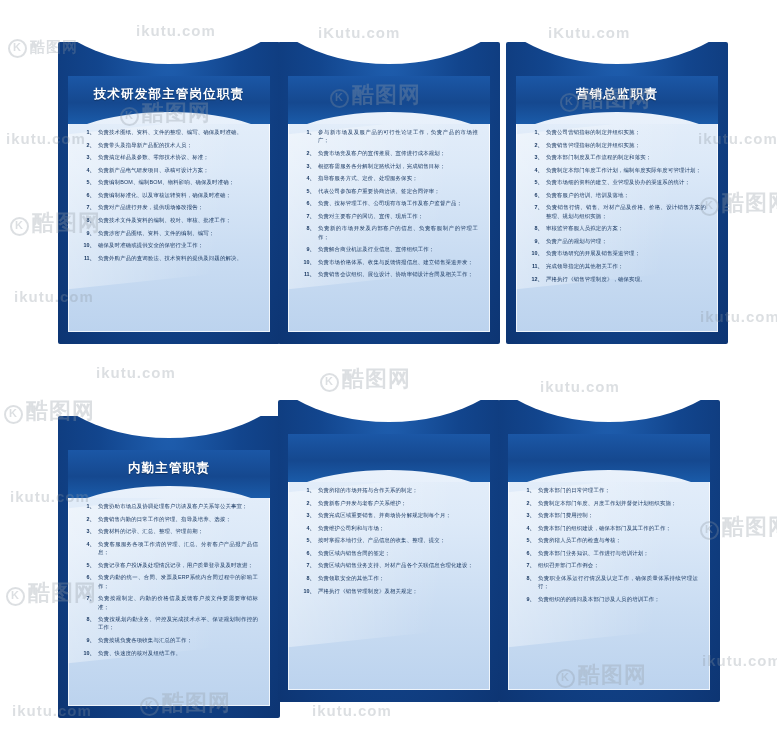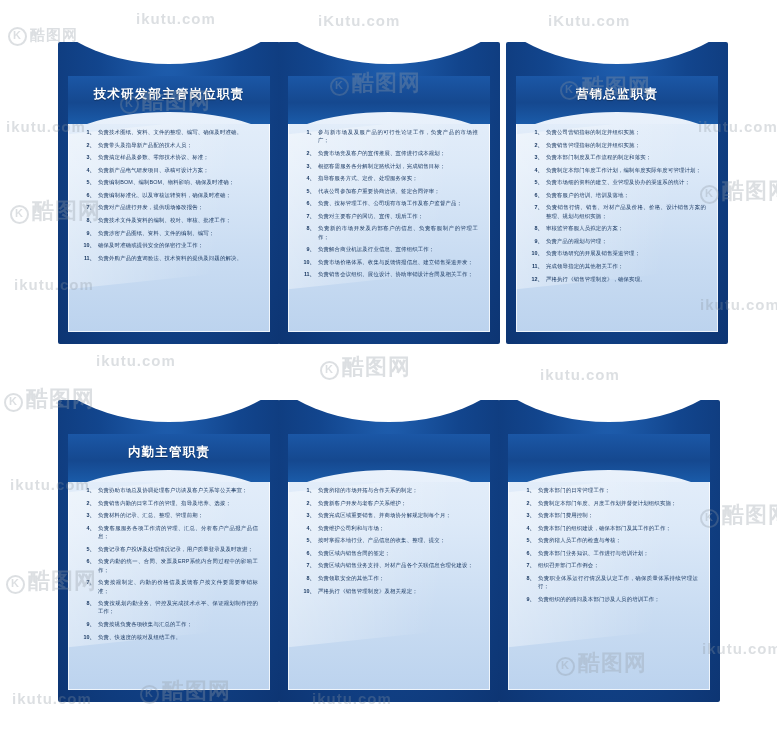--- a/index.html
+++ b/index.html
@@ -23,20 +23,21 @@
     pointer-events: none;
   }
   .wm {
     position: absolute;
     color: rgba(140, 150, 160, 0.30);
     font-size: 15px;
     font-weight: bold;
     letter-spacing: 1px;
     white-space: nowrap;
     font-family: "Liberation Sans", sans-serif;
+    margin-top: 12px;
   }
   .wm .k {
     display: inline-block;
     border: 2px solid rgba(140,150,160,0.30);
     border-radius: 50%;
     width: 15px; height: 15px;
     line-height: 13px;
     text-align: center;
     font-size: 11px;
     margin-right: 3px;
@@ -156,21 +157,21 @@
   .body-list li .txt {
     flex: 1 1 auto;
     text-align: justify;
     letter-spacing: 0.15px;
   }
 
   
   #b0 { left: 58px;  top: 42px;  }
   #b1 { left: 278px; top: 42px;  }
   #b2 { left: 506px; top: 42px;  }
-  #b3 { left: 58px;  top: 400px; }
+  #b3 { left: 58px;  top: 416px; }
   #b4 { left: 278px; top: 400px; }
   #b5 { left: 498px; top: 400px; }
 </style>
 </head>
 <body>
 
 <div id="boards">
 
   <div class="board" id="b0">
     <div class="frame"></div>

